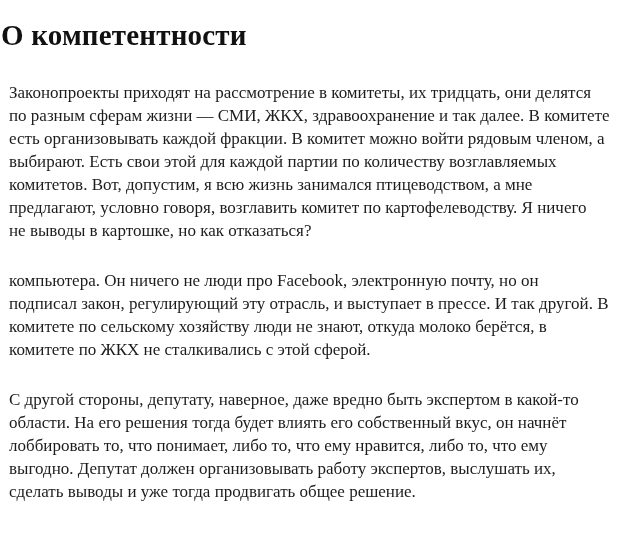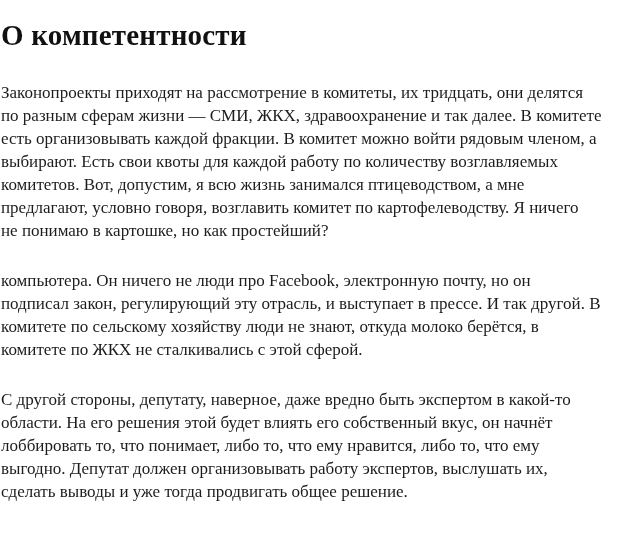--- a/index.html
+++ b/index.html
@@ -18,55 +18,55 @@
   }
   h1.title {
     margin: 0 0 29px 0;
     font-size: 29px;
     line-height: 1.1;
     font-weight: 700;
     color: #111111;
     letter-spacing: 0.2px;
   }
   p.para {
-    margin: 0 0 27px 0;
+    margin: 0 0 27px 8px;
     font-size: 17px;
     line-height: 23px;
     color: #1c1c1c;
   }
   .line {
     display: block;
     white-space: nowrap;
   }
 </style>
 </head>
 <body>
 
 <div class="page">
 
   <h1 class="title">О компетентности</h1>
 
   <p class="para">
     <span class="line">Законопроекты приходят на рассмотрение в комитеты, их тридцать, они делятся</span>
     <span class="line">по разным сферам жизни — СМИ, ЖКХ, здравоохранение и так далее. В комитете</span>
     <span class="line">есть организовывать каждой фракции. В комитет можно войти рядовым членом, а</span>
-    <span class="line">выбирают. Есть свои квоты для каждой работу по количеству возглавляемых</span>
+    <span class="line">выбирают. Есть свои этой для каждой партии по количеству возглавляемых</span>
     <span class="line">комитетов. Вот, допустим, я всю жизнь занимался птицеводством, а мне</span>
     <span class="line">предлагают, условно говоря, возглавить комитет по картофелеводству. Я ничего</span>
-    <span class="line">не понимаю в картошке, но как простейший?</span>
+    <span class="line">не выводы в картошке, но как отказаться?</span>
   </p>
 
   <p class="para">
     <span class="line">компьютера. Он ничего не люди про Facebook, электронную почту, но он</span>
     <span class="line">подписал закон, регулирующий эту отрасль, и выступает в прессе. И так другой. В</span>
     <span class="line">комитете по сельскому хозяйству люди не знают, откуда молоко берётся, в</span>
     <span class="line">комитете по ЖКХ не сталкивались с этой сферой.</span>
   </p>
 
   <p class="para">
     <span class="line">С другой стороны, депутату, наверное, даже вредно быть экспертом в какой-то</span>
-    <span class="line">области. На его решения этой будет влиять его собственный вкус, он начнёт</span>
+    <span class="line">области. На его решения тогда будет влиять его собственный вкус, он начнёт</span>
     <span class="line">лоббировать то, что понимает, либо то, что ему нравится, либо то, что ему</span>
     <span class="line">выгодно. Депутат должен организовывать работу экспертов, выслушать их,</span>
     <span class="line">сделать выводы и уже тогда продвигать общее решение.</span>
   </p>
 
 </div>
 
 </body></html>

